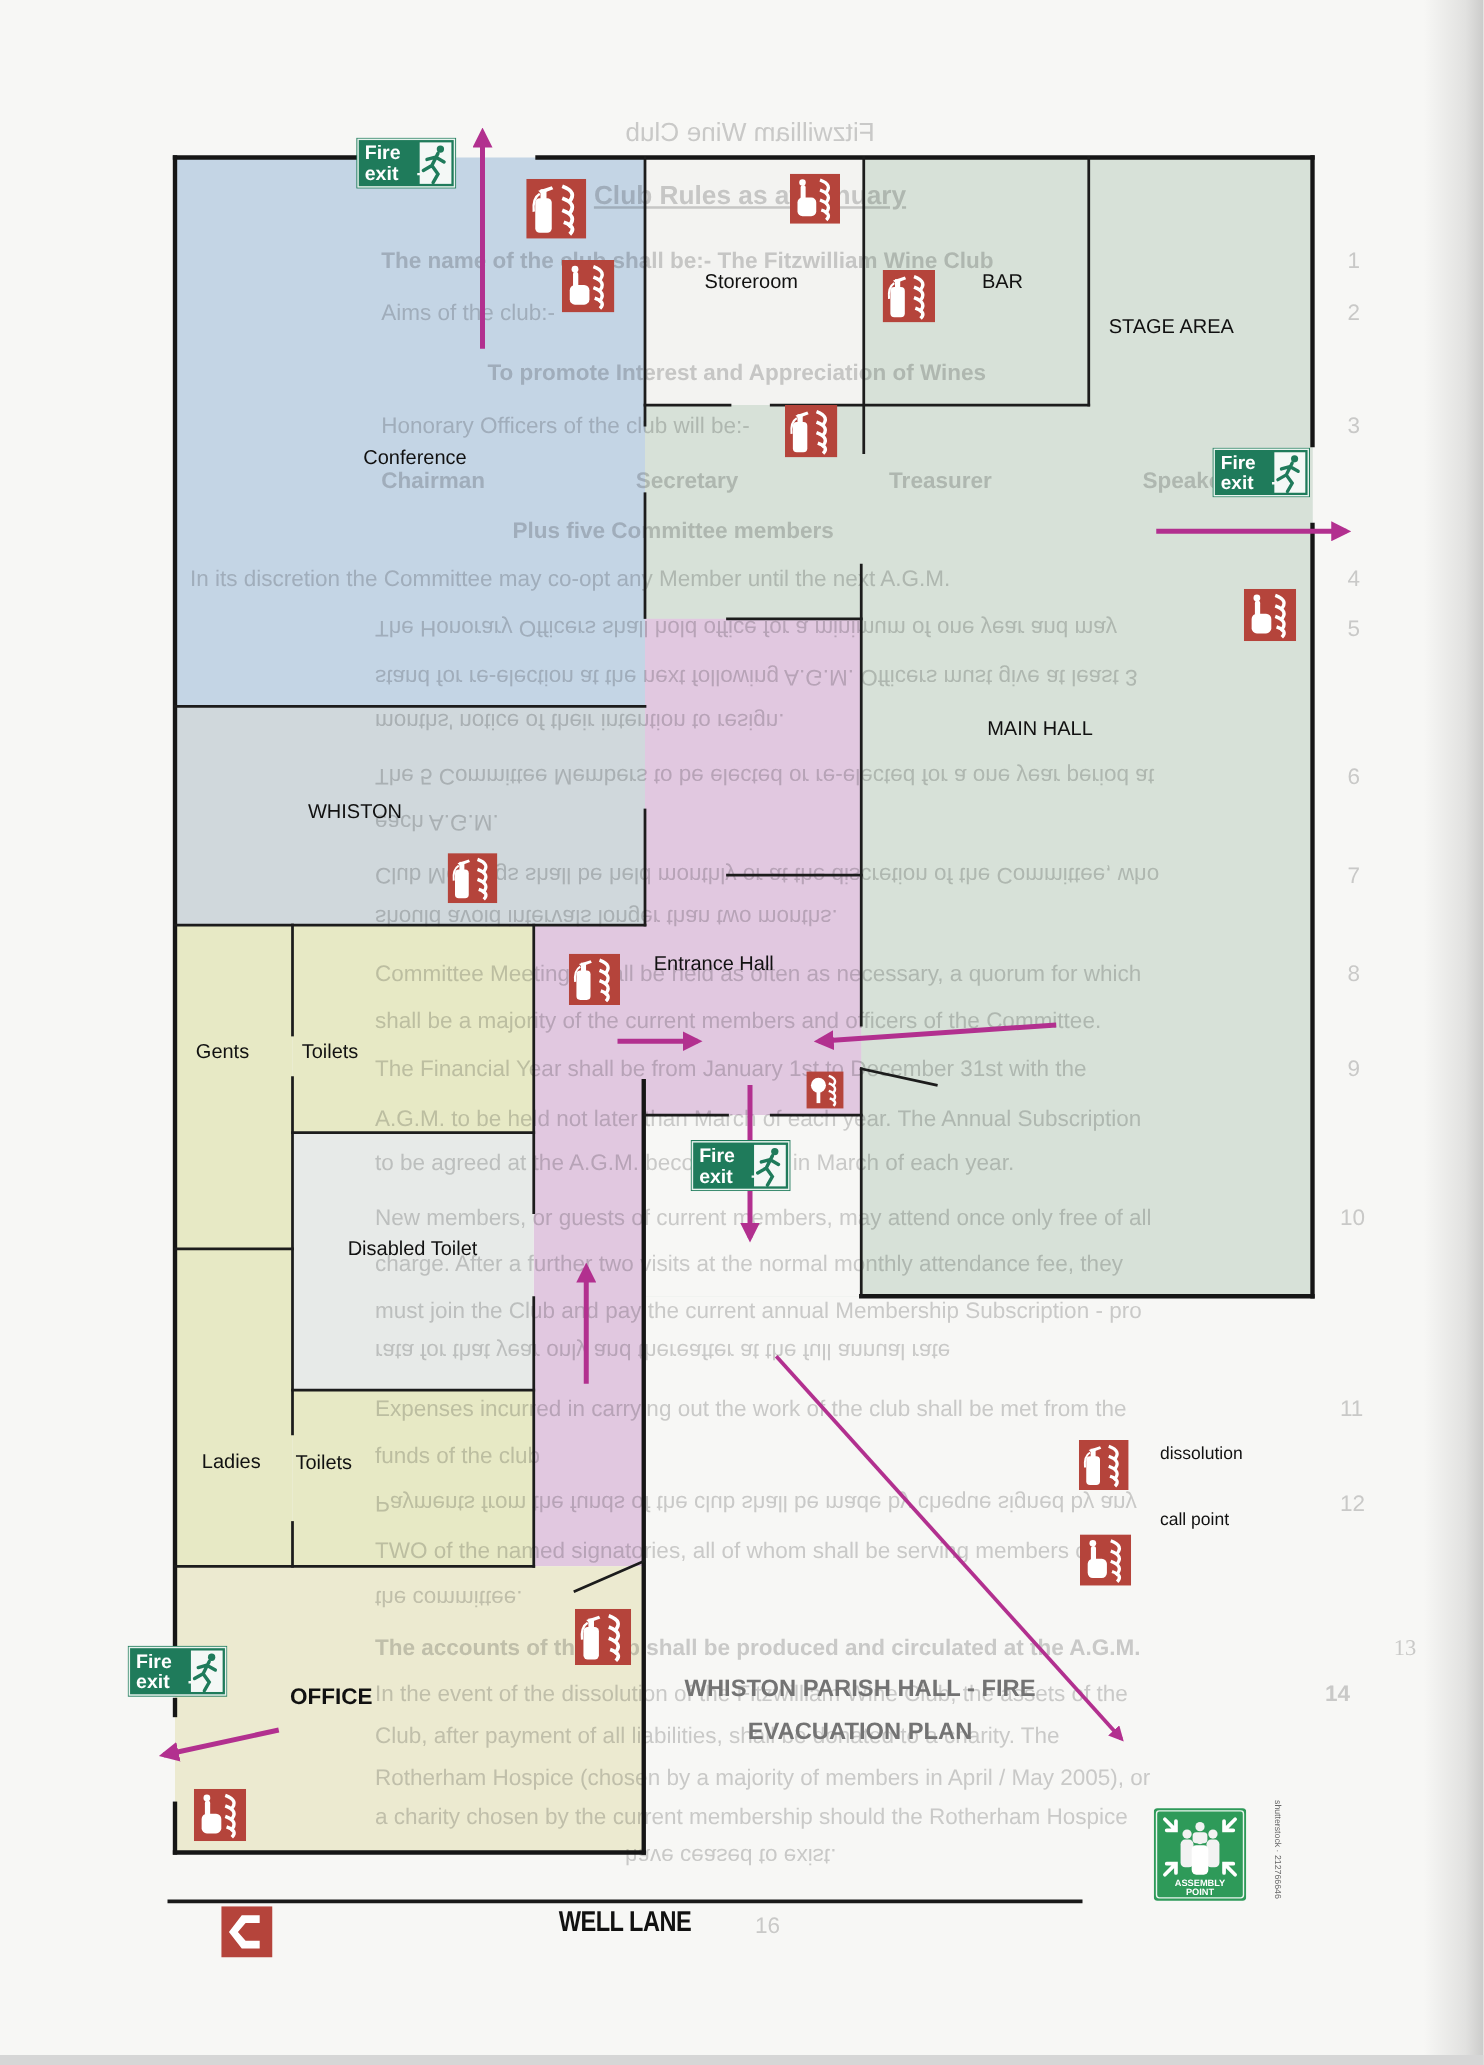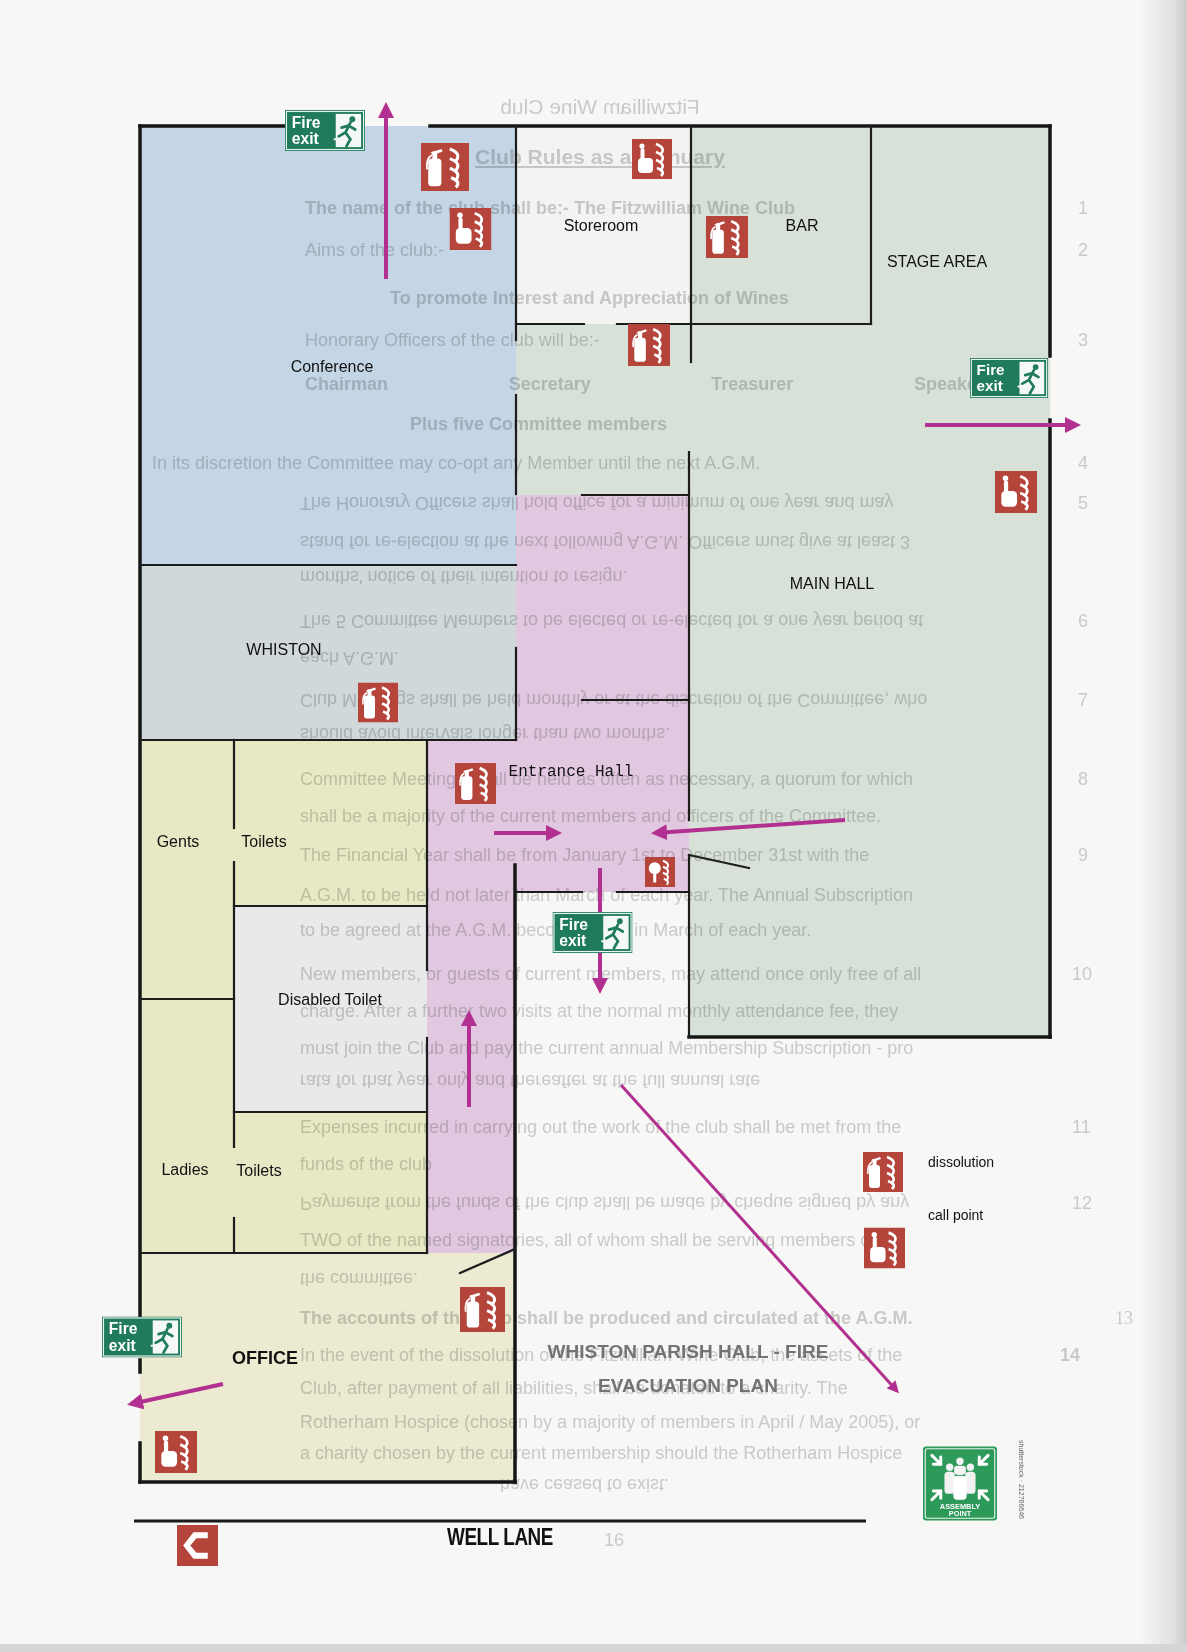--- a/index.html
+++ b/index.html
@@ -294,21 +294,21 @@
         <use href="#sym-cp"></use>
       </svg>
     </div>
 
   <div class="label" style="left:332px; top:367px;">Conference</div>
   <div class="label" style="left:601px; top:226px;">Storeroom</div>
   <div class="label" style="left:802px; top:226px;">BAR</div>
   <div class="label" style="left:937px; top:262px;">STAGE AREA</div>
   <div class="label" style="left:832px; top:584px;">MAIN HALL</div>
   <div class="label" style="left:284px; top:650px;">WHISTON</div>
-  <div class="label" style="left:571px; top:772px;font-family:Liberation Mono, monospace;">Entrance Hall</div>
+  <div class="label" style="left:571px; top:772px;">Entrance Hall</div>
   <div class="label" style="left:178px; top:842px;">Gents</div>
   <div class="label" style="left:264px; top:842px;">Toilets</div>
   <div class="label" style="left:330px; top:1000px;">Disabled Toilet</div>
   <div class="label" style="left:185px; top:1170px;">Ladies</div>
   <div class="label" style="left:259px; top:1171px;">Toilets</div>
   <div class="label bold" style="left:265px; top:1358px;">OFFICE</div>
 
   <div class="icon" style="left:863px; top:1151px; width:40px; height:42px;">
       <svg viewBox="0 0 40 40">
         <use href="#sym-ext"></use>

